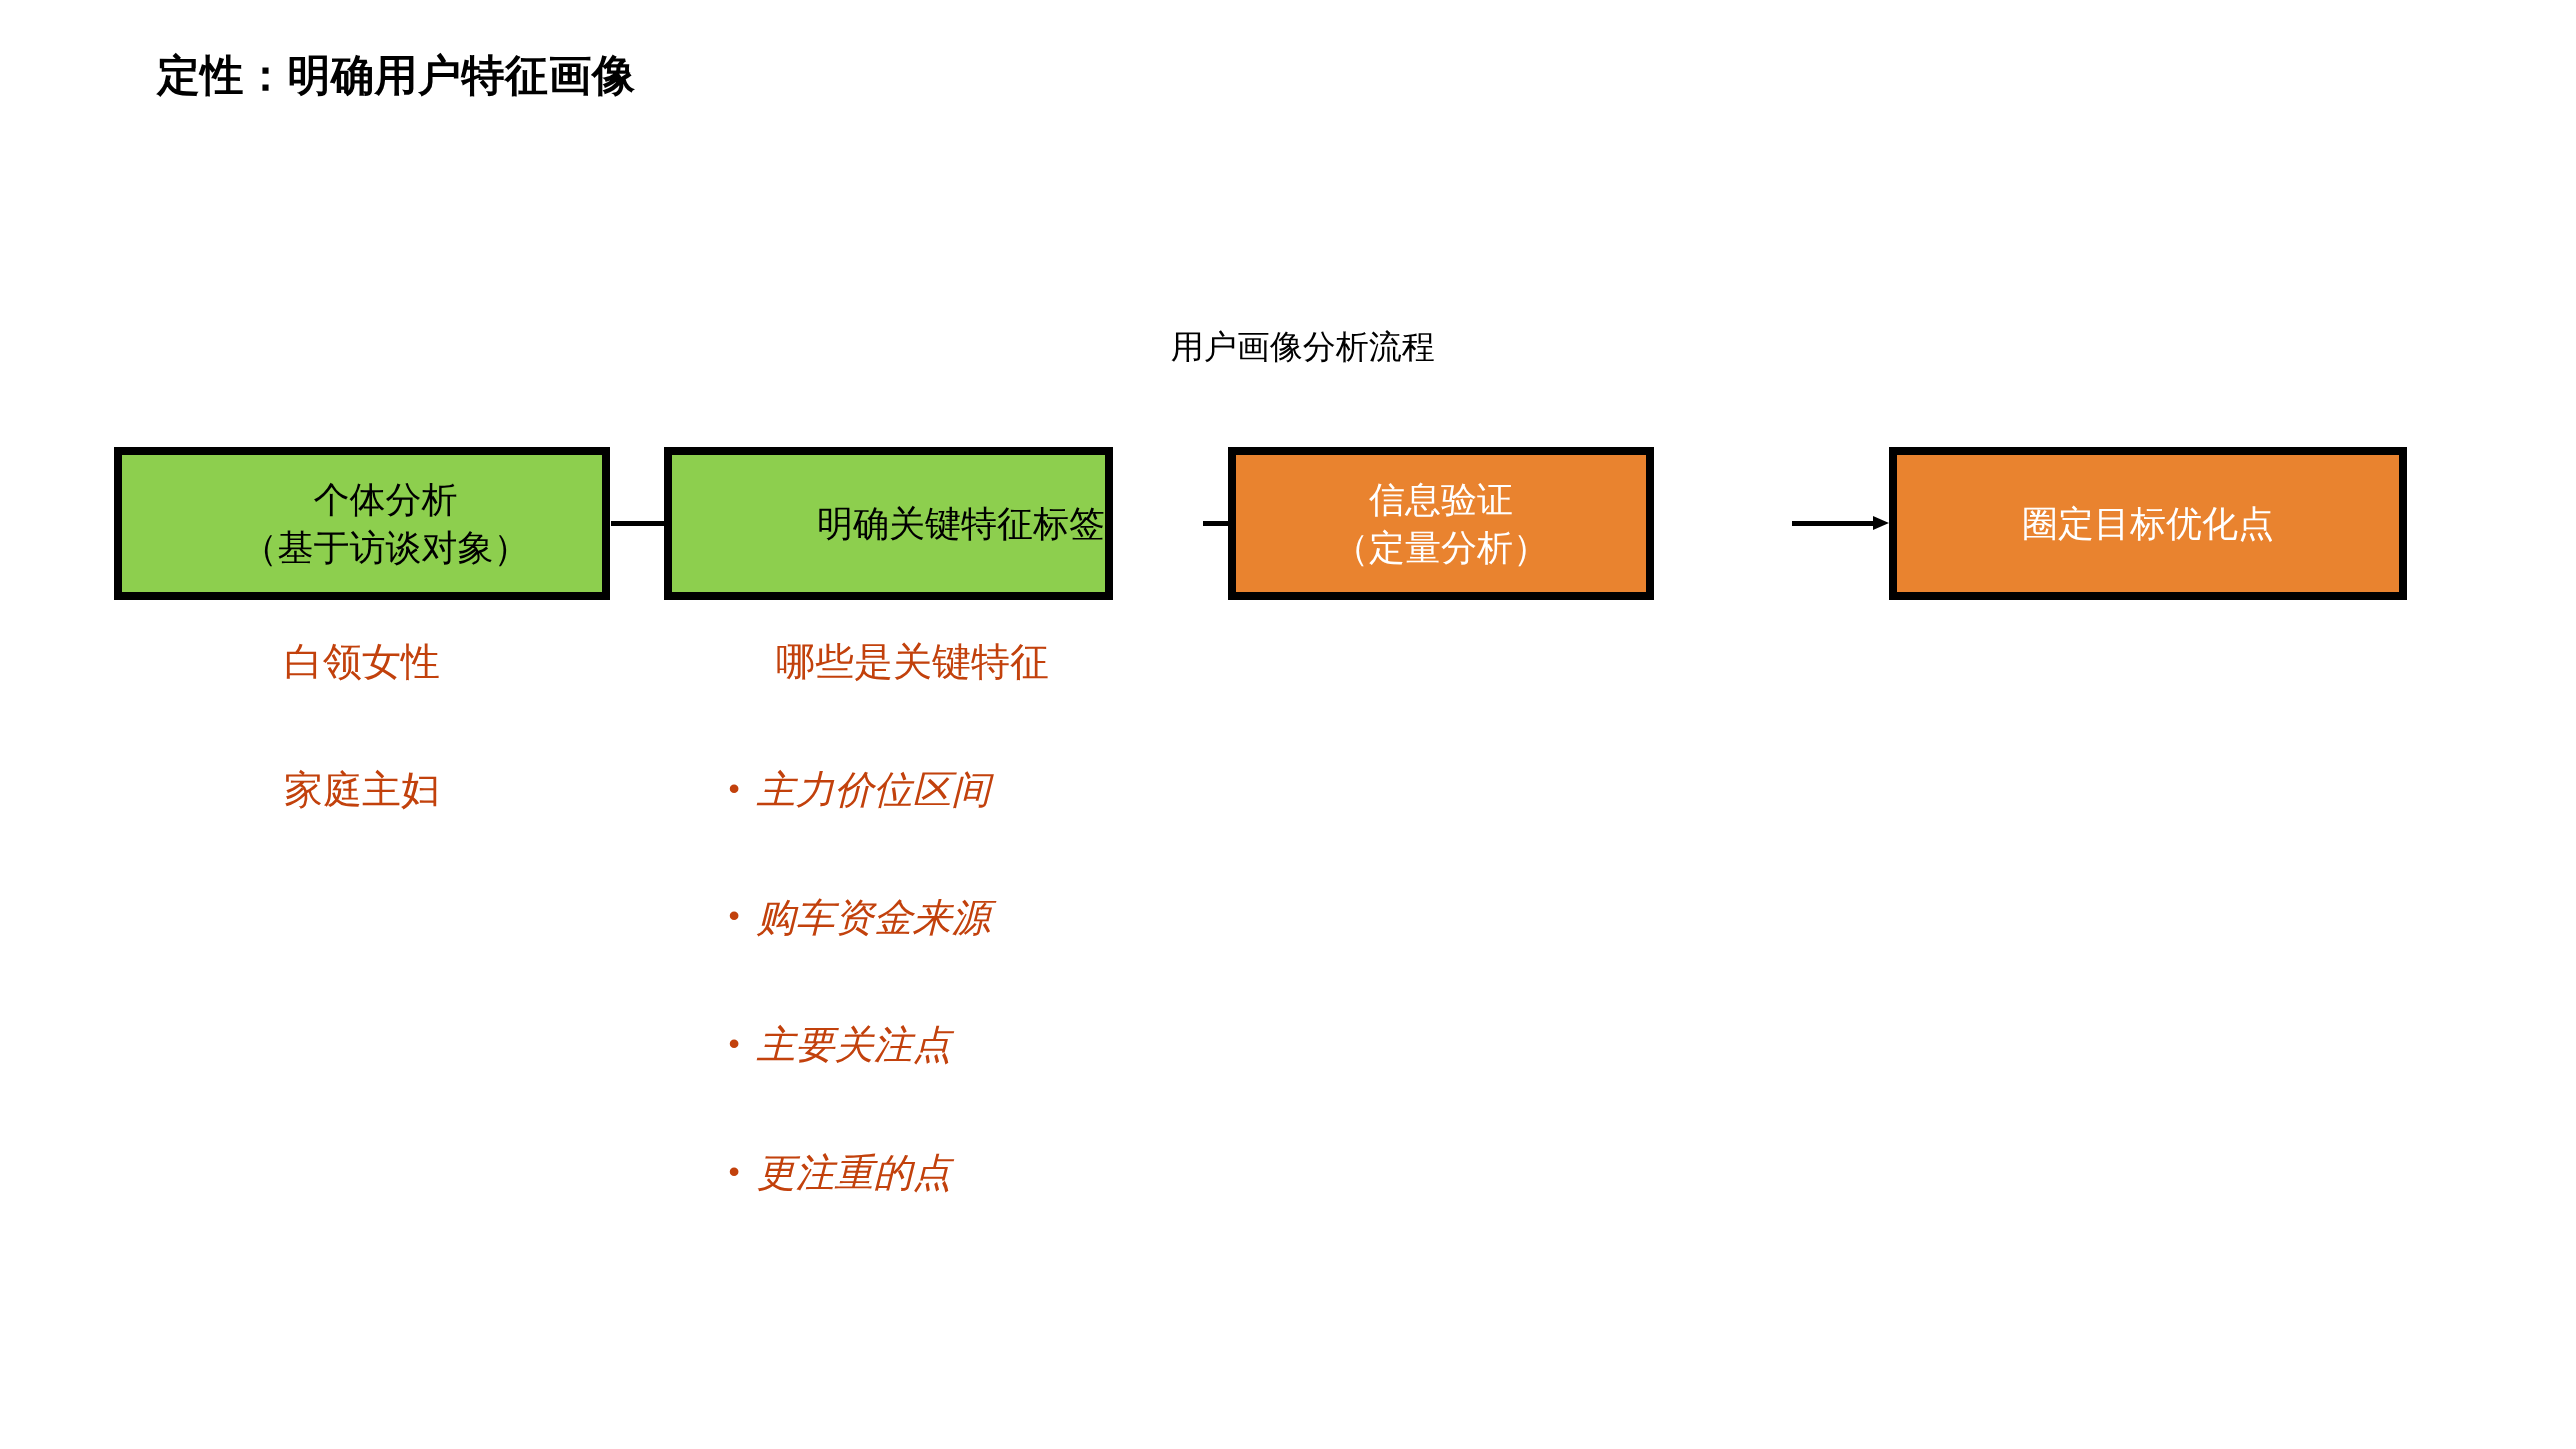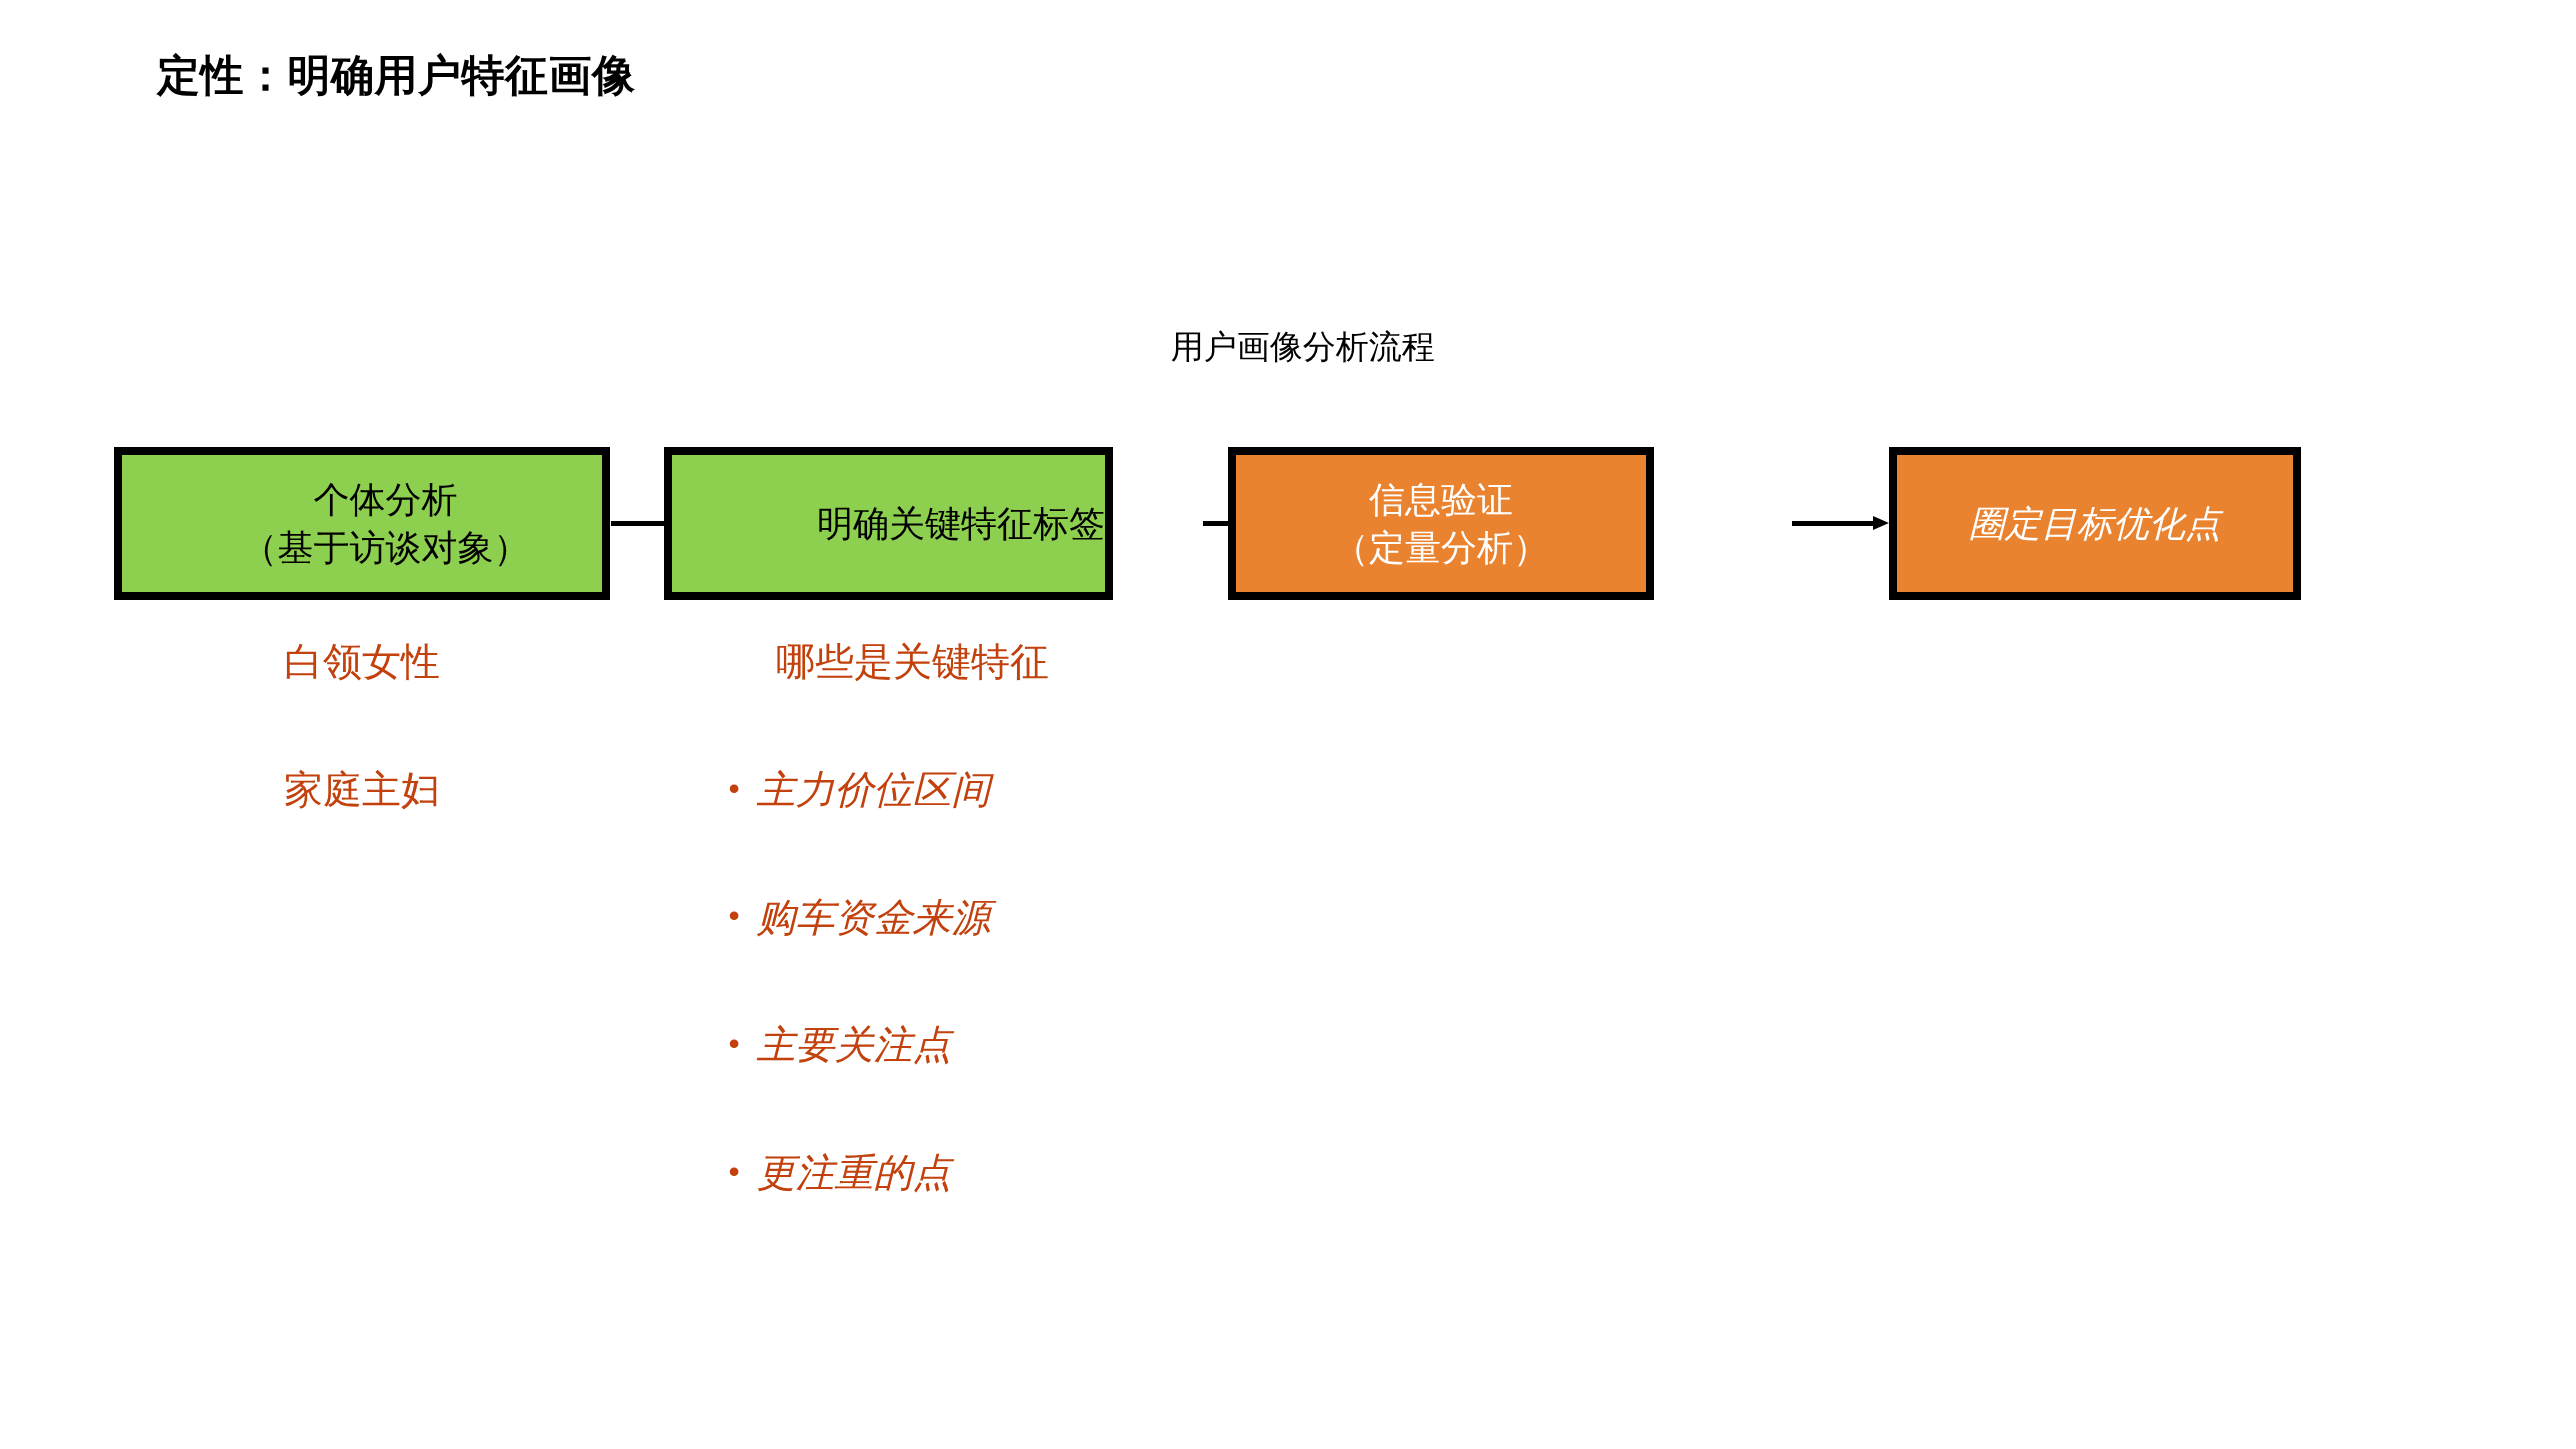--- a/index.html
+++ b/index.html
@@ -62,21 +62,21 @@
     line-height: 1.32;
   }
   .flow-box .bl { display: block; white-space: nowrap; }
 
   .flow-box.green { background: #8DCF4E; color: #000000; }
   .flow-box.orange { background: #E9832F; color: #ffffff; }
 
   #box-1 { left: 114px;  width: 496px; padding-left: 47px; }
   #box-2 { left: 664px; width: 449px; align-items: flex-end; }
   #box-3 { left: 1228px; width: 426px; }
-  #box-4 { left: 1889px; width: 412px; font-style: italic; }
+  #box-4 { left: 1889px; width: 518px; }
 
   
   .connector {
     position: absolute;
     top: 516px;     
     height: 15px;
   }
   .connector .shaft {
     position: absolute;
     left: 0;

